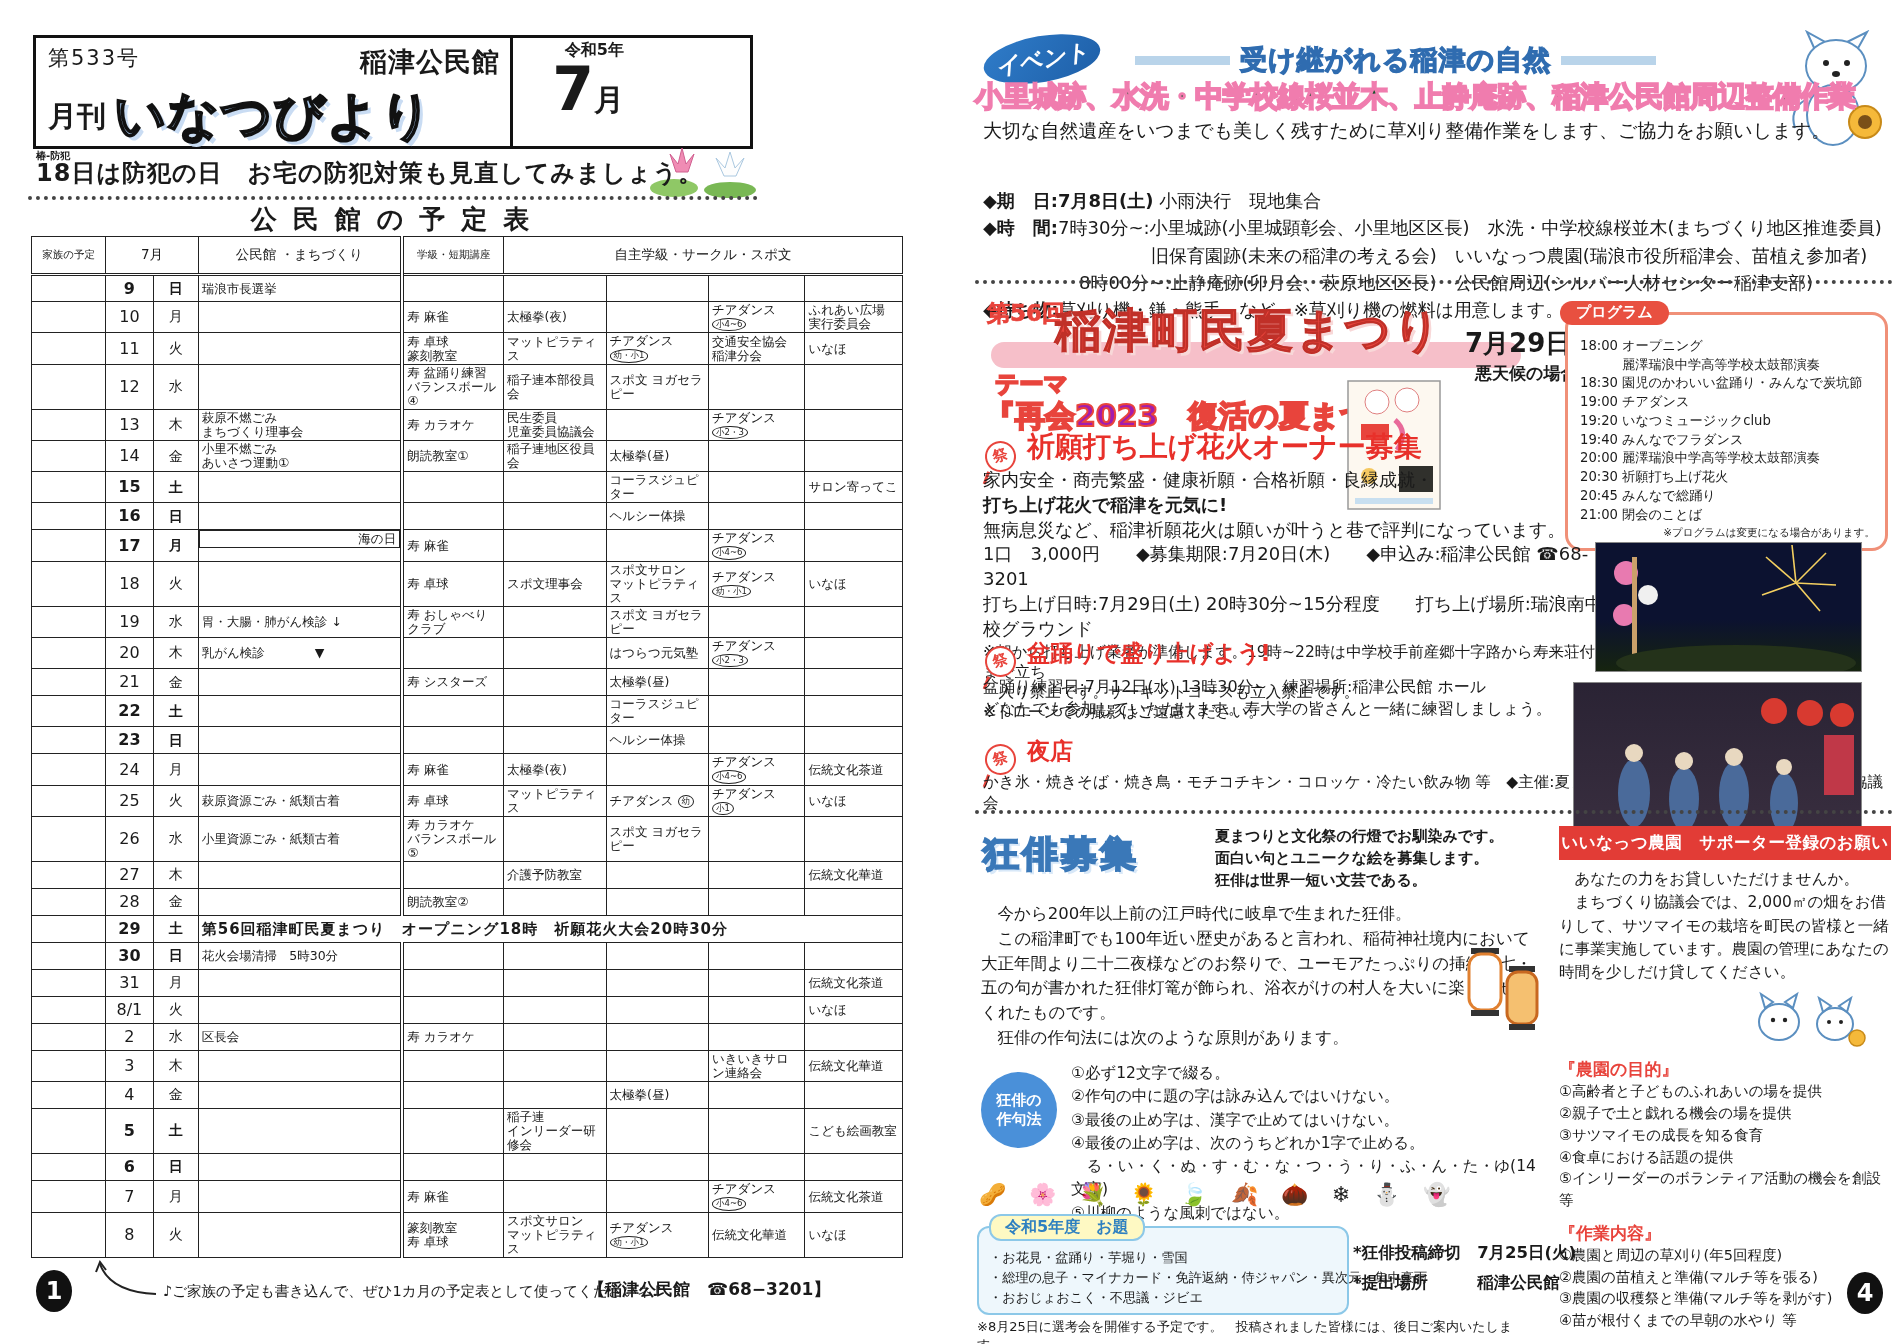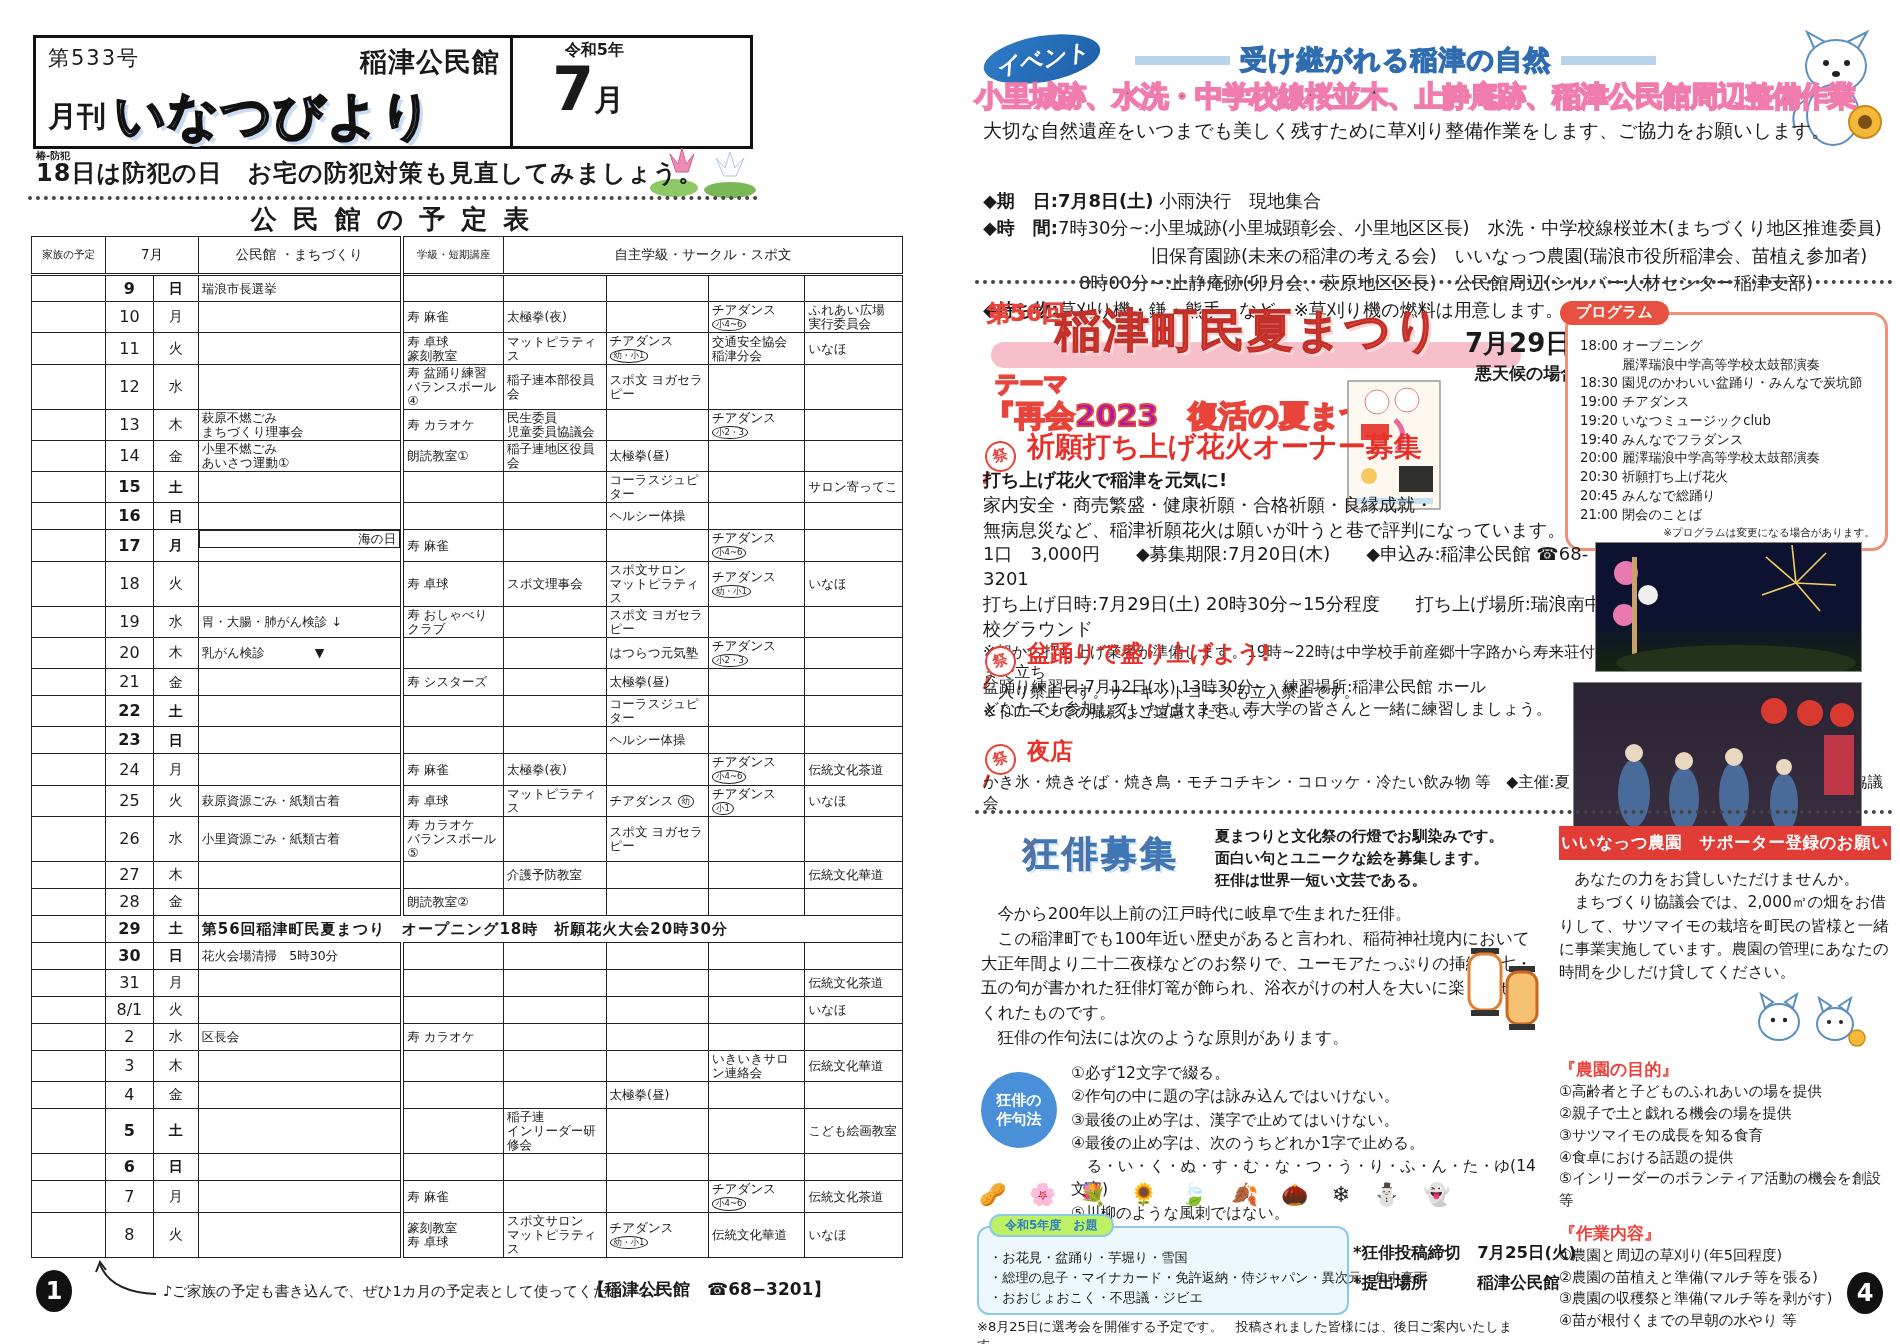--- a/index.html
+++ b/index.html
@@ -92,32 +92,32 @@
   .fesline.sm{font-size:15.5px;line-height:1.3;}
   .progbox{border:3px solid #f09078;border-radius:16px;padding:22px 10px 8px 12px;background:#fff;}
   .progtab{position:absolute;top:-14px;left:-8px;background:#e85040;color:#fff;border-radius:14px;
     padding:2px 16px 3px;font-weight:bold;font-size:15px;}
   .progrow{display:flex;font-size:13.2px;line-height:1.42;}
   .progrow .ptime{width:42px;flex:none;}
   .prognote{font-size:10.5px;text-align:right;margin-top:2px;}
 
   .photo{border:1px solid #888;overflow:hidden;}
 
-  .kyo-title{font-size:36px;font-weight:normal;color:#ef4444;-webkit-text-stroke:2px #3a78b8;
-    text-shadow:3px 3px 0 #d8e8f8;letter-spacing:3px;white-space:nowrap;margin-left:40px;}
+  .kyo-title{font-size:36px;font-weight:bold;color:#ef4444;-webkit-text-stroke:2px #3a78b8;
+    text-shadow:3px 3px 0 #d8e8f8;letter-spacing:3px;white-space:nowrap;}
   .kyo-intro{font-size:15px;font-weight:bold;line-height:1.45;}
   .kyo-body{font-size:16.5px;line-height:1.5;}
   .rule-circle{width:76px;height:76px;border-radius:50%;background:#4a90d9;color:#fff;
     display:flex;align-items:center;justify-content:center;text-align:center;
     font-size:15px;font-weight:bold;line-height:1.25;white-space:pre-line;}
   .rules{font-size:15.5px;line-height:1.5;}
   .emoji-row{font-size:22px;letter-spacing:8px;}
   .odai-box{border:2.5px solid #8cc8e8;border-radius:12px;background:#eef7fc;padding:20px 10px 6px;}
-  .odai-label{position:absolute;top:-14px;left:10px;background:#bef264;border:2px solid #8cc8e8;
-    border-radius:12px;color:#2f80c0;font-weight:bold;font-size:12px;padding:1px 14px;}
+  .odai-label{position:absolute;top:-14px;left:10px;background:#fef9c3;border:2px solid #8cc8e8;
+    border-radius:12px;color:#2f80c0;font-weight:bold;font-size:16px;padding:1px 14px;}
   .themeline{font-size:13.2px;line-height:1.5;white-space:nowrap;}
   .kyo-dl{font-size:16.5px;font-weight:bold;line-height:1.8;white-space:pre-line;}
   .kyo-note{font-size:13px;}
 
   .farm{width:332px;}
   .farm-title{background:#e23c36;color:#fff;font-weight:bold;font-size:16.5px;
     text-align:center;padding:6px 2px;letter-spacing:0.5px;}
   .farm-intro{font-size:15.5px;line-height:1.5;margin-top:8px;white-space:pre-line;}
   .farm-sub{color:#e8443c;font-weight:bold;font-size:17px;margin-top:10px;}
   .farm-list{font-size:14.5px;line-height:1.5;}
@@ -642,22 +642,22 @@
       <rect x="52" y="86" width="34" height="26" fill="#30302c"></rect>
       <circle cx="22" cy="96" r="8" fill="#f5c860"></circle>
       <rect x="8" y="118" width="78" height="6" fill="#c8dff0"></rect>
     </svg>
 
     <div class="abs" style="left:10px;top:398px;">
       <span class="fan">祭</span>
       <span class="red-head">祈願打ち上げ花火オーナー募集</span>
     </div>
     <div class="abs" style="left:8px;top:438px;width:640px;" id="hanabi-lines">
+        <div class="fesline">家内安全・商売繁盛・健康祈願・合格祈願・良縁成就・</div>
         <div class="fesline b">打ち上げ花火で稲津を元気に!</div>
-        <div class="fesline">家内安全・商売繁盛・健康祈願・合格祈願・良縁成就・</div>
         <div class="fesline">無病息災など、稲津祈願花火は願いが叶うと巷で評判になっています。</div>
         <div class="fesline">1口　3,000円　　◆募集期限:7月20日(木)　　◆申込み:稲津公民館 ☎68-3201</div>
         <div class="fesline">打ち上げ日時:7月29日(土) 20時30分~15分程度　　打ち上げ場所:瑞浪南中学校グラウンド</div>
         <div class="fesline sm">※朝から打ち上げ業者が準備します。19時~22時は中学校手前産郷十字路から寿来荘付近まで立ち</div>
         <div class="fesline sm">　入り禁止です。サーキットコースも立入禁止です。</div>
         <div class="fesline sm">※ドローンでの撮影はご遠慮ください。</div>
       </div>
 
     <div class="abs" style="left:10px;top:608px;">
       <span class="fan">祭</span>

